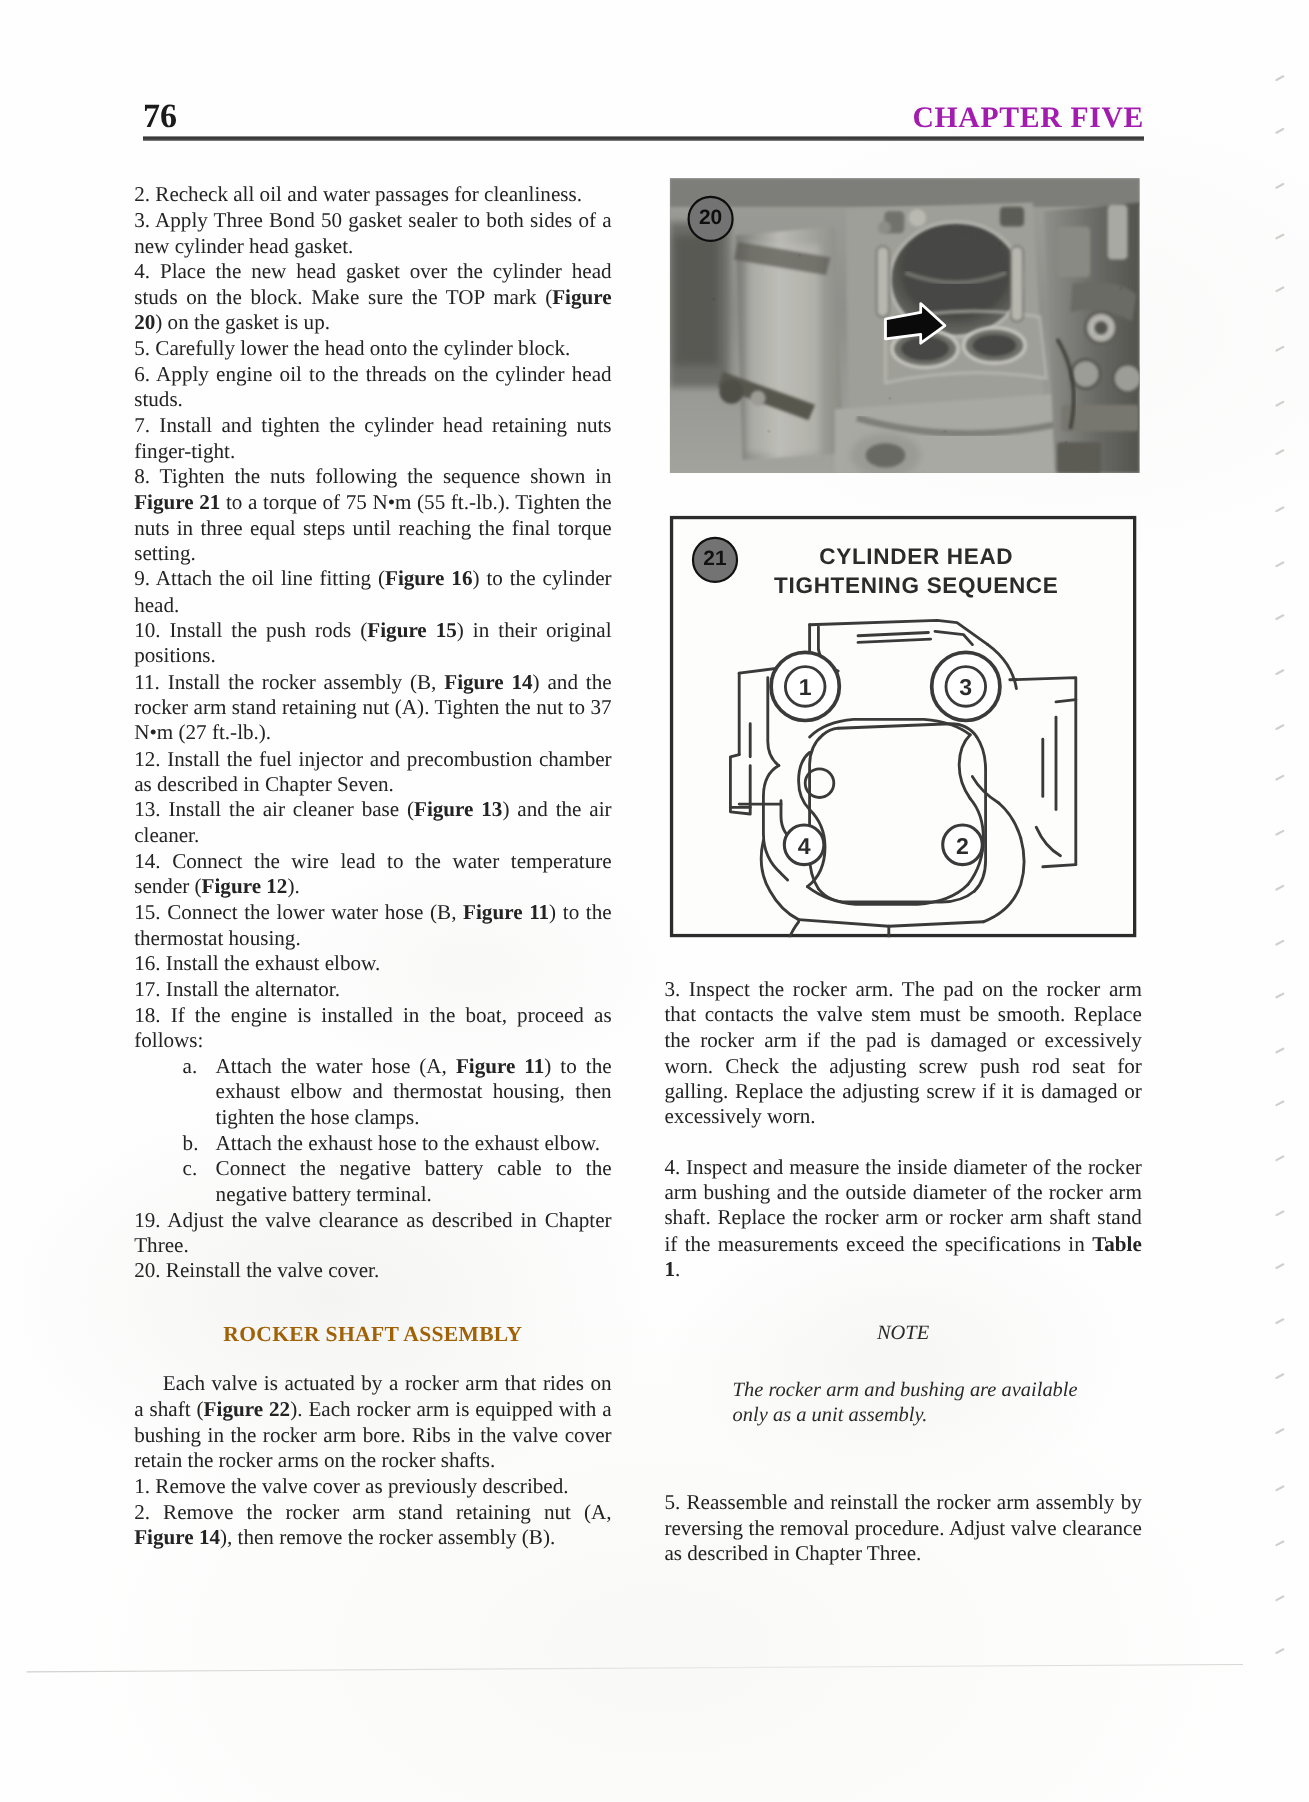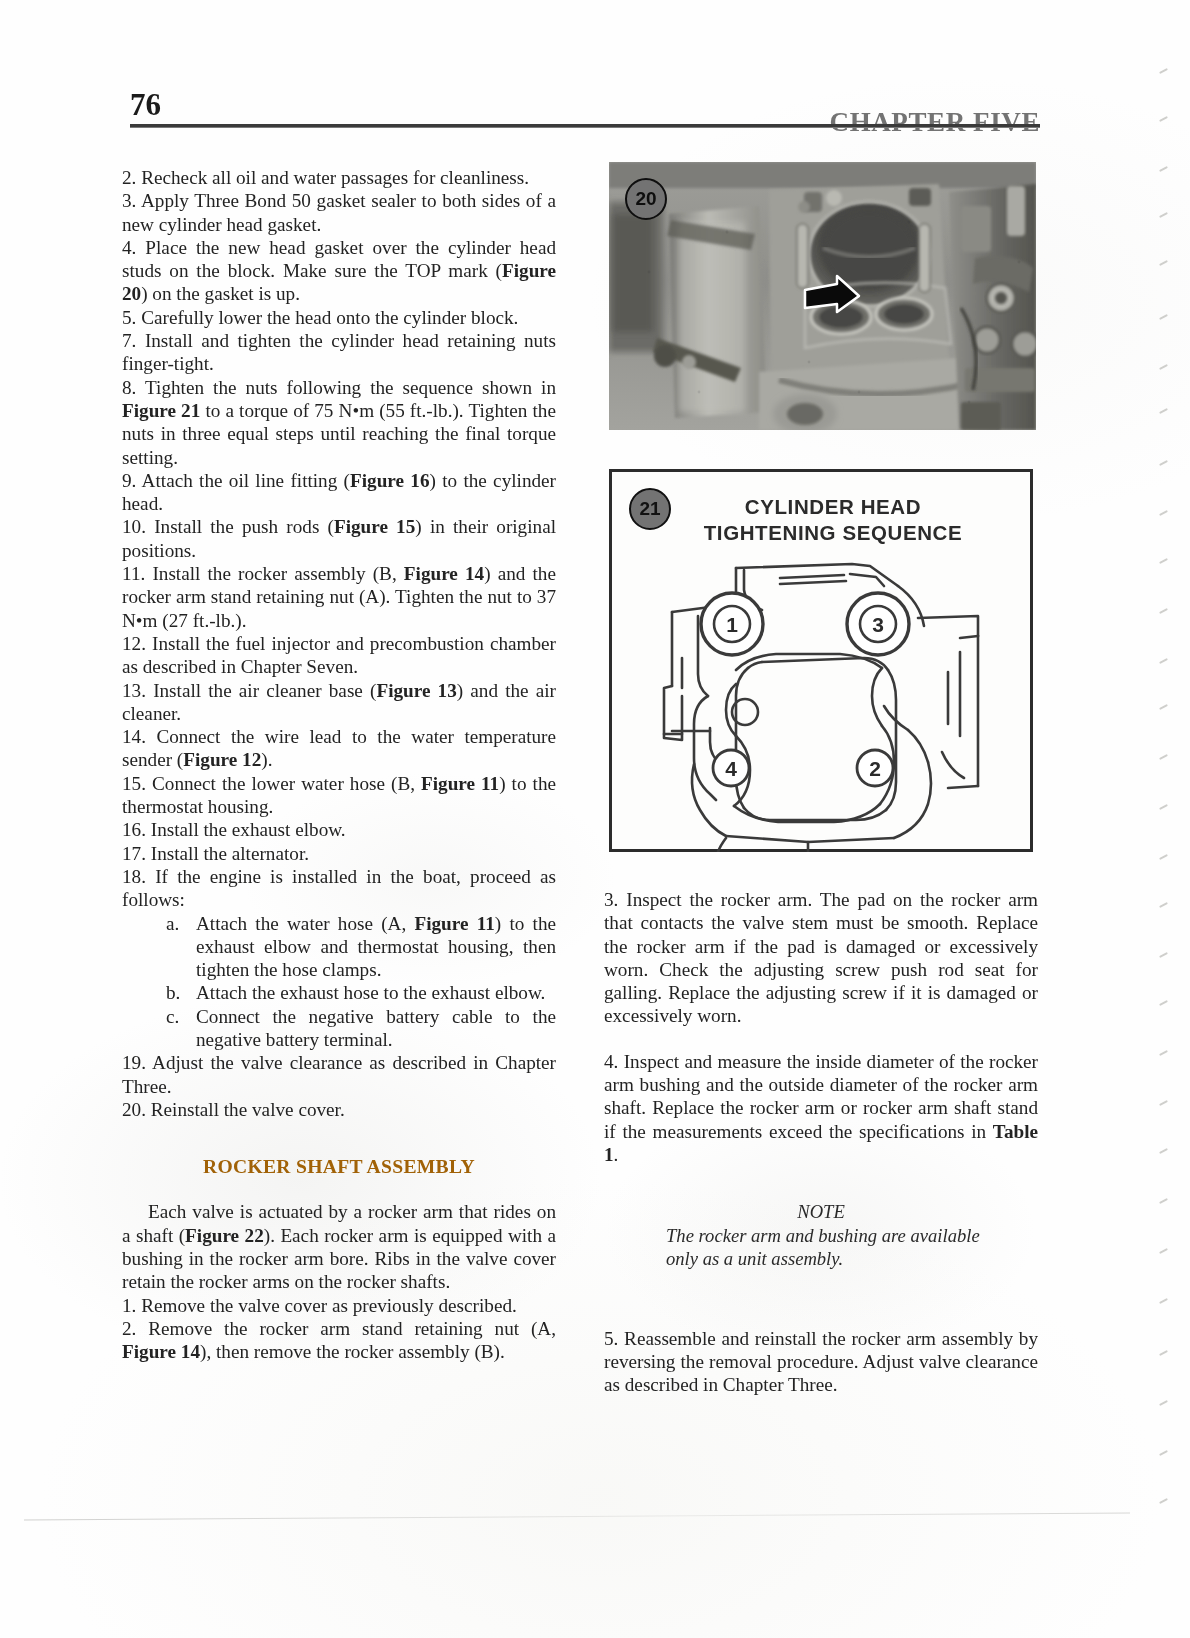--- a/index.html
+++ b/index.html
@@ -73,26 +73,26 @@
     top: 0;
     font-size: 31px;
     font-weight: bold;
     letter-spacing: 0px;
     line-height: 34px;
     color: #1b1b1b;
   }
   .chapter-title {
     position: absolute;
     right: 0;
-    top: 18px;
+    top: 2px;
     font-size: 27px;
     font-weight: bold;
     letter-spacing: 0.6px;
     line-height: 32px;
-    color: #737373;
+    color: #a21caf;
   }
   .header-rule {
     position: absolute;
     left: 0;
     top: 36px;
     width: 910px;
     height: 3px;
     background: #3a3a3a;
     border-bottom: 1px solid #7a7a7a;
   }
@@ -158,21 +158,21 @@
   .note-block {
     margin: 0 auto;
     width: 330px;
     text-align: center;
     font-style: italic;
     font-size: 18.6px;
     line-height: 23.5px;
     color: #2a2a2a;
   }
   .note-title { font-style: italic; }
-  .note-body { text-align: left; padding-left: 10px; }
+  .note-body { text-align: left; padding-left: 10px; margin-top: 28px; }
 
   
   .figure-photo {
     position: absolute;
     left: 609px;
     top: 162px;
     width: 427px;
     height: 268px;
     overflow: hidden;
     background: #8d8d8a;
@@ -483,20 +483,23 @@
     <p class="para">
       <span>3.  Apply Three Bond 50 gasket sealer to both sides of a new cylinder head gasket.</span>
     </p>
     <p class="para">
       <span>4.  Place the new head gasket over the cylinder head studs on the block. Make sure the TOP mark (</span><b>Figure 20</b><span>) on the gasket is up.</span>
     </p>
     <p class="para">
       <span>5.  Carefully lower the head onto the cylinder block.</span>
     </p>
     <p class="para">
+      <span>6.  Apply engine oil to the threads on the cylinder head studs.</span>
+    </p>
+    <p class="para">
       <span>7.  Install and tighten the cylinder head retaining nuts finger-tight.</span>
     </p>
     <p class="para">
       <span>8.  Tighten the nuts following the sequence shown in </span><b>Figure 21</b><span> to a torque of 75 N•m (55 ft.-lb.). Tighten the nuts in three equal steps until reaching the final torque setting.</span>
     </p>
     <p class="para">
       <span>9.  Attach the oil line fitting (</span><b>Figure 16</b><span>) to the cylinder head.</span>
     </p>
     <p class="para">
       <span>10.  Install the push rods (</span><b>Figure 15</b><span>) in their original positions.</span>

